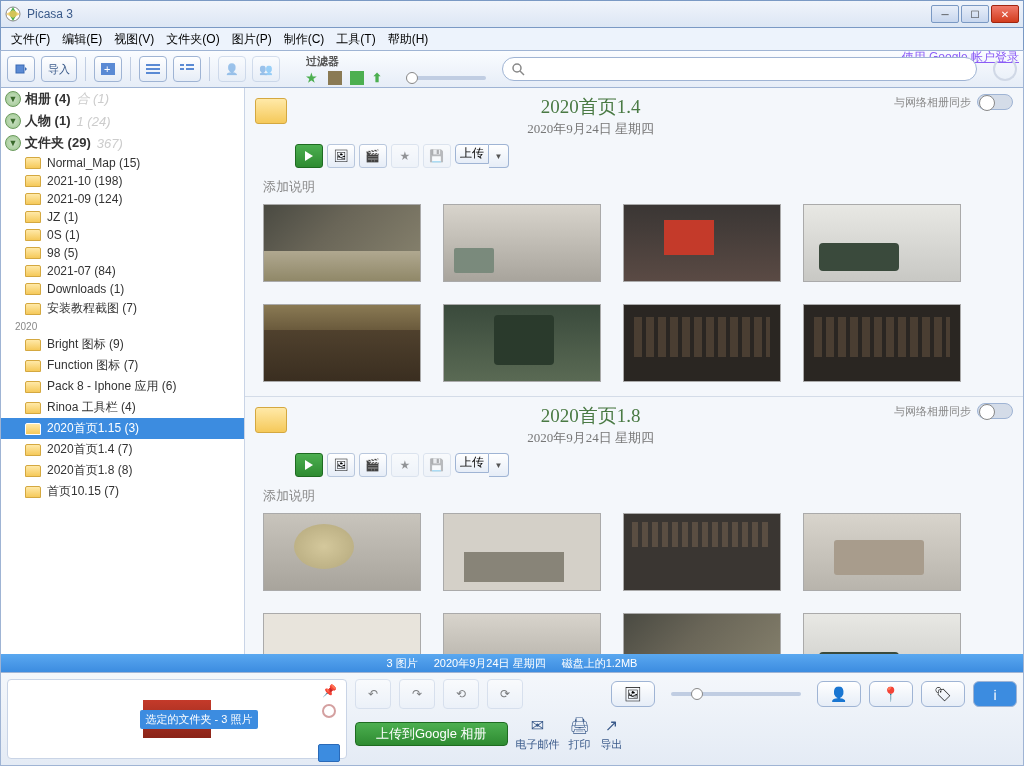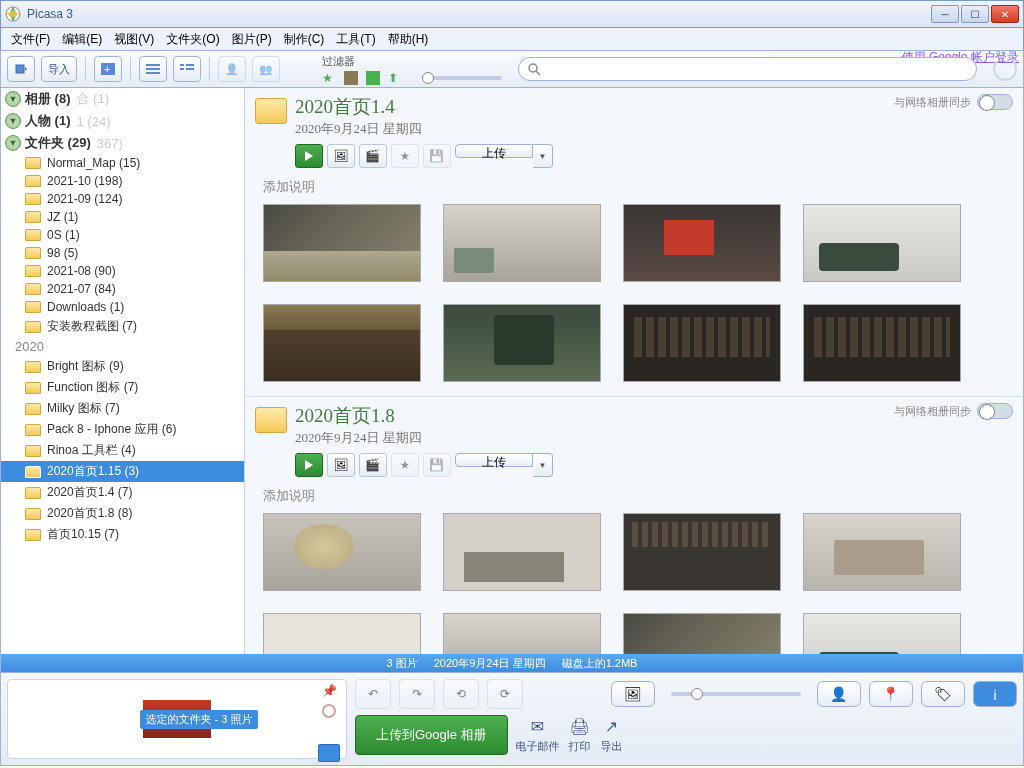--- a/index.html
+++ b/index.html
@@ -15,66 +15,66 @@
 .menubar { height: 22px; background: #edf3fc; border-left: 1px solid #7a99c4; border-right: 1px solid #7a99c4; display: flex; align-items: center; padding: 0 4px; font-size: 12px; }
 .menubar .mitem { padding: 0 6px; cursor: default; }
 .menubar .spacer { flex: 1; }
 .menubar .login { color: #8b5cf6; text-decoration: underline; margin-top: 36px; }
 
 .toolbar { height: 38px; background: linear-gradient(#fafcff,#e6edf7); border: 1px solid #9fb4d4; display: flex; align-items: center; padding: 4px 6px; gap: 6px; }
 .tbbtn { height: 26px; border: 1px solid #9fb4d4; border-radius: 4px; background: linear-gradient(#fff,#e6edf7); display: flex; align-items: center; justify-content: center; padding: 0 6px; font-size: 11px; color: #3a5a8a; }
 .tbbtn.small { width: 28px; padding: 0; }
 .tbbtn.disabled { opacity: 0.4; }
 .toolbar .sep { width: 1px; height: 24px; background: #c0cde2; margin: 0 2px; }
-.filterbox { display: flex; flex-direction: column; align-items: flex-start; margin-left: 36px;}
+.filterbox { display: flex; flex-direction: column; align-items: flex-start; margin-left: 20px; font-weight: bold;}
 .filterbox .lbl { font-size: 11px; color: #555; margin-bottom: 2px; }
 .filtericons { display: flex; gap: 8px; align-items: center; }
 .filtericons span { width: 14px; height: 14px; display: inline-block; }
 .slider { width: 80px; height: 4px; background: #c0cde2; border-radius: 2px; position: relative; margin-left: 12px;}
 .slider::after { content:''; width:10px; height:10px; background:#fff; border:1px solid #888; border-radius:50%; position:absolute; left:0; top:-4px;}
 .searchbox { flex: 1; margin: 0 10px; height: 24px; border: 1px solid #9fb4d4; border-radius: 12px; background: #fff; display: flex; align-items: center; padding: 0 8px; }
 .searchbox .mag { width: 14px; height: 14px; margin-right: 4px; }
 .spinner { width: 24px; height: 24px; border: 2px solid #d0d8e6; border-top-color: transparent; border-radius: 50%; }
 
 .mainarea { display: flex; height: 566px; border-left: 1px solid #9fb4d4; border-right: 1px solid #9fb4d4; }
 
 .sidebar { width: 244px; background: #fff; border-right: 1px solid #c9d4e6; overflow-y: auto; position: relative; }
 .cat { display: flex; align-items: center; padding: 2px 4px; font-weight: bold; font-size: 13px; color: #333; }
 .cat .arrow { width: 16px; height: 16px; background: radial-gradient(#cfe2c9,#9ac68c); border: 1px solid #6a9a5c; border-radius: 50%; margin-right: 4px; display: flex; align-items: center; justify-content: center; color: #3a6a2c; font-size: 9px; }
-.cat .ghost { color: #ccc; margin-left: 6px; font-weight: normal;}
-.yearlbl { padding: 2px 4px 2px 14px; color: #888; font-size: 13px; }
+.cat .ghost { color: #ccc; margin-left: 6px; font-weight: normal; font-style: italic;}
+.yearlbl { padding: 2px 4px 2px 14px; color: #888; font-size: 10px; }
 .fitem { display: flex; align-items: center; padding: 2px 4px 2px 24px; font-size: 12px; color: #333; cursor: default; }
 .fitem .ficon { width: 16px; height: 12px; background: linear-gradient(#ffe9a8,#f5c95a); border: 1px solid #d4a840; border-radius: 2px 2px 0 0; margin-right: 6px; flex-shrink: 0; }
 .fitem.selected { background: #3c8ce0; color: #fff; }
 .fitem.selected .ficon { border-color: #fff; }
 .sidebar::-webkit-scrollbar { width: 16px; }
 .sidebar::-webkit-scrollbar-track { background: #e8eef7; }
 .sidebar::-webkit-scrollbar-thumb { background: #b8c7dd; border: 1px solid #9fb4d4; }
 
 .content { flex: 1; background: #f4f7fb; overflow-y: auto; position: relative; }
 .content::-webkit-scrollbar { width: 16px; }
 .content::-webkit-scrollbar-track { background: #e8eef7; }
 .content::-webkit-scrollbar-thumb { background: #b8c7dd; border: 1px solid #9fb4d4; }
 
 .albumsec { padding: 6px 10px 14px 10px; border-bottom: 1px solid #d4dce8; }
 .albumhdr { display: flex; align-items: flex-start; gap: 8px; }
 .albumhdr .bigfolder { width: 32px; height: 26px; background: linear-gradient(#ffe9a8,#f5c95a); border: 1px solid #d4a840; border-radius: 3px; margin-top: 4px; }
-.albumhdr .titles { flex: 1; }
+.albumhdr .titles { flex: 1; text-align: center; }
 .albumhdr .atitle { font-family: Georgia, serif; font-size: 19px; color: #4a7a44; }
 .albumhdr .adate { font-family: Georgia, serif; font-size: 13px; color: #777; }
 .albumhdr .sync { display: flex; align-items: center; gap: 6px; color: #888; font-size: 11px; }
 .syncswitch { width: 36px; height: 16px; background: #d4dce8; border: 1px solid #9fb4d4; border-radius: 8px; position: relative; }
 .syncswitch::after { content:''; position:absolute; width:14px; height:14px; background:#fff; border-radius:50%; left:1px; top:0; border:1px solid #888;}
 
 .albumtools { display: flex; align-items: center; gap: 4px; margin: 6px 0 0 40px; }
 .atbtn { width: 28px; height: 24px; border: 1px solid #b8c7dd; border-radius: 3px; background: linear-gradient(#fff,#e6edf7); display: flex; align-items: center; justify-content: center; }
 .atbtn.play { background: linear-gradient(#4caf50,#2e8b31); border-color: #1e6b21; }
 .atbtn.play::after { content:''; border-left: 8px solid #fff; border-top: 5px solid transparent; border-bottom: 5px solid transparent; }
 .uploadbtn { display: flex; }
-.uploadbtn .main { height: 14px; padding: 0 26px; border: 1px solid #9fb4d4; border-radius: 4px 0 0 4px; background: linear-gradient(#fff,#e6edf7); font-size: 12px; }
+.uploadbtn .main { height: 20px; padding: 0 4px; border: 1px solid #9fb4d4; border-radius: 4px 0 0 4px; background: linear-gradient(#fff,#e6edf7); font-size: 12px; }
 .uploadbtn .drop { width: 20px; height: 24px; border: 1px solid #9fb4d4; border-left: none; border-radius: 0 4px 4px 0; background: linear-gradient(#fff,#e6edf7); display:flex; align-items:center; justify-content:center; font-size:8px; color:#555;}
 .desc { color: #888; font-size: 13px; margin: 10px 0 8px 8px; }
 
 .thumbs { display: flex; flex-wrap: wrap; gap: 22px; padding-left: 8px; }
 .thumb { width: 158px; height: 78px; background: #888; border: 1px solid #aaa; position: relative; overflow: hidden; }
 .t1 { background: linear-gradient(135deg,#4a4a42 0%,#6a6658 40%,#8a8570 100%); }
 .t1::after { content:''; position:absolute; bottom:0; left:0; right:0; height:30px; background:linear-gradient(#b0a890,#908868);}
 .t2 { background: linear-gradient(#d8d4cc,#a8a49c); }
 .t2::after { content:''; position:absolute; bottom:8px; left:10px; width:40px; height:25px; background:#7a8a7c; border-radius:2px;}
 .t3 { background: linear-gradient(#3a3634,#5a4a44); }
@@ -109,21 +109,21 @@
 .clearcirc { width: 14px; height: 14px; border: 2px solid #d4a0a0; border-radius: 50%; }
 .traytools .monitor { width: 22px; height: 18px; background: #3c8ce0; border: 1px solid #2a6ab8; border-radius: 2px; margin-top: 20px;}
 
 .actions { flex: 1; display: flex; flex-direction: column; gap: 6px; }
 .actrow { display: flex; align-items: center; gap: 8px; }
 .actbtn { width: 36px; height: 30px; border: 1px solid #c0cde2; border-radius: 4px; background: linear-gradient(#fff,#eaf0f9); display: flex; align-items: center; justify-content: center; opacity: 0.5; }
 .zoomslider { width: 130px; height: 4px; background: #c0cde2; border-radius: 2px; position: relative; margin: 0 8px;}
 .zoomslider::after { content:''; width:10px; height:10px; background:#fff; border:1px solid #888; border-radius:50%; position:absolute; left:20px; top:-4px;}
 .iconbtn { width: 44px; height: 26px; border: 1px solid #9fb4d4; border-radius: 6px; background: linear-gradient(#fff,#e6edf7); display: flex; align-items: center; justify-content: center; font-size: 14px;}
 
-.mainupload { height: 40px; padding: 0 20px; background: linear-gradient(#4caf50,#2e8b31); border: 1px solid #1e6b21; border-radius: 4px; color: #fff; font-size: 13px; display: flex; align-items: center; }
+.mainupload { height: 24px; padding: 0 20px; background: linear-gradient(#4caf50,#2e8b31); border: 1px solid #1e6b21; border-radius: 4px; color: #fff; font-size: 13px; display: flex; align-items: center; }
 .smallaction { display: flex; flex-direction: column; align-items: center; gap: 2px; font-size: 11px; color: #3a5a8a; }
 .smallaction .ico { width: 24px; height: 20px; display: flex; align-items: center; justify-content: center; color: #3a5a8a; font-size: 16px;}
 
 svg { display: block; }
 </style>
 </head>
 <body>
 
 <div class="titlebar">
   <span class="app-icon">
@@ -208,21 +208,21 @@
         </svg>
       </span>
   </div>
   <div class="spinner"></div>
 </div>
 
 <div class="mainarea">
   <div class="sidebar" id="sidebar">
       <div class="cat">
         <span class="arrow">▼</span>
-        <span>相册 (8)</span>
+        <span>相册 (4)</span>
         <span class="ghost">合 (1)</span>
       </div>
       <div class="cat">
         <span class="arrow">▼</span>
         <span>人物 (1)</span>
         <span class="ghost">1 (24)</span>
       </div>
       <div class="cat">
         <span class="arrow">▼</span>
         <span>文件夹 (29)</span>
@@ -247,46 +247,38 @@
       <div class="fitem">
         <span class="ficon"></span>
         <span>0S (1)</span>
       </div>
       <div class="fitem">
         <span class="ficon"></span>
         <span>98 (5)</span>
       </div>
       <div class="fitem">
         <span class="ficon"></span>
-        <span>2021-08 (90)</span>
-      </div>
-      <div class="fitem">
-        <span class="ficon"></span>
         <span>2021-07 (84)</span>
       </div>
       <div class="fitem">
         <span class="ficon"></span>
         <span>Downloads (1)</span>
       </div>
       <div class="fitem">
         <span class="ficon"></span>
         <span>安装教程截图 (7)</span>
       </div>
       <div class="yearlbl">2020</div>
       <div class="fitem">
         <span class="ficon"></span>
         <span>Bright 图标 (9)</span>
       </div>
       <div class="fitem">
         <span class="ficon"></span>
         <span>Function 图标 (7)</span>
-      </div>
-      <div class="fitem">
-        <span class="ficon"></span>
-        <span>Milky 图标 (7)</span>
       </div>
       <div class="fitem">
         <span class="ficon"></span>
         <span>Pack 8 - Iphone 应用 (6)</span>
       </div>
       <div class="fitem">
         <span class="ficon"></span>
         <span>Rinoa 工具栏 (4)</span>
       </div>
       <div class="fitem selected">

